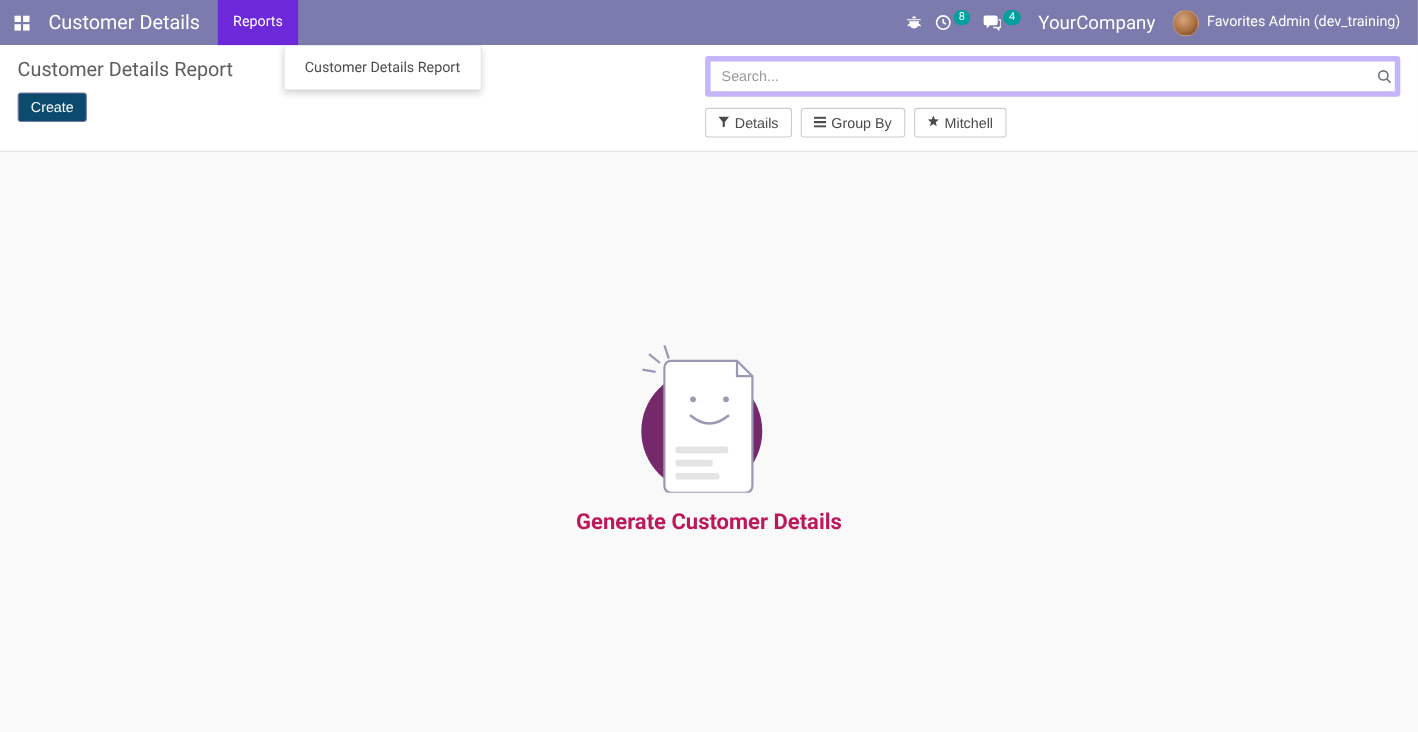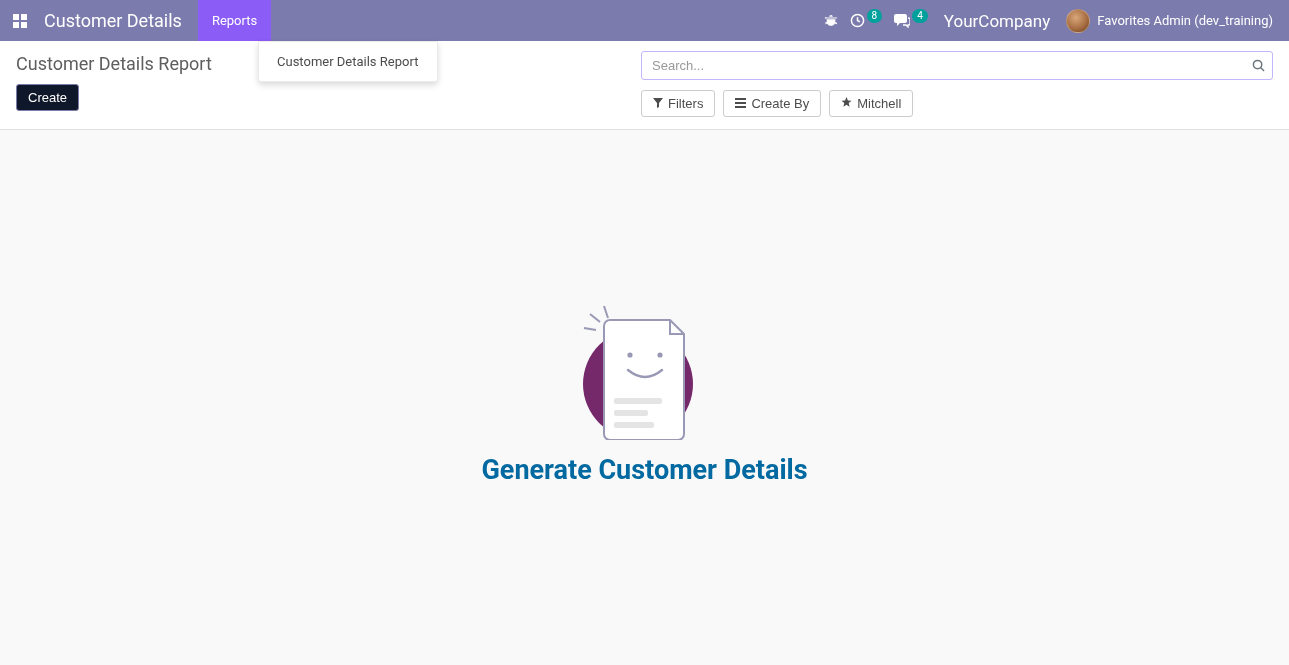--- a/index.html
+++ b/index.html
@@ -4,50 +4,50 @@
   <style>
     * { margin: 0; padding: 0; box-sizing: border-box; }
     body { font-family: -apple-system, BlinkMacSystemFont, "Segoe UI", Roboto, "Helvetica Neue", Arial, sans-serif; font-size: 13px; color: #4c4c4c; background: #f9f9f9; width: 1289px; height: 665px; overflow: hidden; }
 
     
     .navbar { background: #7c7bad; height: 41px; display: flex; align-items: stretch; color: #fff; }
     .nav-left { display: flex; align-items: stretch; }
     .nav-apps { width: 40px; display: flex; align-items: center; justify-content: center; cursor: pointer; }
     .nav-title { font-size: 18px; color: #fff; display: flex; align-items: center; padding: 0 16px 0 4px; cursor: pointer; }
     .nav-menu-item { display: flex; align-items: center; padding: 0 14px; font-size: 13px; cursor: pointer; position: relative; }
-    .nav-menu-item.active { background: #8b5cf6; }
+    .nav-menu-item.active { background: #6d28d9; }
     .nav-right { margin-left: auto; display: flex; align-items: center; gap: 12px; padding-right: 16px; }
     .nav-icon { display: flex; align-items: center; cursor: pointer; position: relative; }
     .badge { background: #00a09d; color: #fff; border-radius: 10px; font-size: 10px; padding: 1px 5px; line-height: 1.2; margin-left: 2px; position: relative; top: -5px; }
     .nav-company { font-size: 17px; cursor: pointer; padding: 0 4px; }
     .nav-user { display: flex; align-items: center; gap: 7px; cursor: pointer; font-size: 13px; }
     .avatar { width: 24px; height: 24px; border-radius: 50%; background: radial-gradient(circle at 40% 35%, #d9a77a 0%, #a46a3f 60%, #5b3415 100%); border: 1px solid rgba(255,255,255,.3); }
 
     
     .dropdown { position: absolute; top: 41px; left: 258px; background: #fff; border: 1px solid rgba(0,0,0,.08); border-radius: 0 0 3px 3px; box-shadow: 0 3px 6px rgba(0,0,0,.15); min-width: 180px; padding: 4px 0; z-index: 10; }
     .dropdown-item { padding: 8px 18px; font-size: 13px; color: #4c4c4c; cursor: pointer; white-space: nowrap; }
 
     
     .control-panel { background: #fff; border-bottom: 1px solid #e2e2e0; padding: 10px 16px 12px; display: flex; gap: 20px; min-height: 86px; }
     .cp-left { flex: 0 0 auto; min-width: 420px; }
     .breadcrumb { font-size: 18px; color: #5f5e5e; margin-bottom: 10px; padding-top: 2px; }
     .btn { display: inline-flex; align-items: center; border: 1px solid #ccc; background: #fff; border-radius: 3px; padding: 5px 11px; font-size: 13px; cursor: pointer; color: #4c4c4c; }
-    .btn-primary { background: #0f172a; border-color: #7c7bad; color: #fff; }
+    .btn-primary { background: #0c4a6e; border-color: #7c7bad; color: #fff; }
     .cp-right { margin-left: auto; width: 632px; }
     .search-wrap { position: relative; margin-bottom: 10px; }
-    .search-input { width: 100%; border: 1px solid #c4b5fd; border-radius: 3px; padding: 6px 30px 6px 10px; font-size: 13px; outline: none; color: #4c4c4c; }
+    .search-input { width: 100%; border: 5px solid #c4b5fd; border-radius: 3px; padding: 6px 30px 6px 10px; font-size: 13px; outline: none; color: #4c4c4c; }
     .search-input::placeholder { color: #999; }
     .search-btn { position: absolute; right: 0; top: 0; bottom: 0; width: 30px; display: flex; align-items: center; justify-content: center; cursor: pointer; color: #6c757d; }
     .search-tools { display: flex; gap: 8px; }
     .btn .icon { margin-right: 5px; }
 
     
     .content { display: flex; flex-direction: column; align-items: center; padding-top: 170px; }
     .empty-illustration { position: relative; width: 130px; height: 140px; margin-bottom: 14px; }
-    .empty-title { font-size: 27px; font-weight: bold; color: #0369a1; }
+    .empty-title { font-size: 20px; font-weight: bold; color: #be185d; }
   </style>
 </head>
 <body>
 
 <div class="navbar">
   <div class="nav-left">
     <div class="nav-apps">
       <svg width="14" height="14" viewBox="0 0 14 14" fill="#fff">
           <rect x="0" y="0" width="6" height="6"></rect>
           <rect x="8" y="0" width="6" height="6"></rect>
@@ -103,29 +103,29 @@
             <circle cx="6" cy="6" r="4.5"></circle>
             <line x1="9.5" y1="9.5" x2="13" y2="13"></line>
           </svg>
       </div>
     </div>
     <div class="search-tools">
       <button class="btn">
         <span class="icon"><svg width="10" height="10" viewBox="0 0 10 10" fill="#4c4c4c">
               <path d="M0 0h10L6 5v4l-2 1V5z"></path>
             </svg></span>
-          <span> Filters</span>
+          <span> Details</span>
       </button>
       <button class="btn">
         <span class="icon"><svg width="11" height="10" viewBox="0 0 11 10" fill="#4c4c4c">
               <rect x="0" y="0" width="11" height="2"></rect>
               <rect x="0" y="4" width="11" height="2"></rect>
               <rect x="0" y="8" width="11" height="2"></rect>
             </svg></span>
-          <span> Create By</span>
+          <span> Group By</span>
       </button>
       <button class="btn">
         <span class="icon"><svg width="11" height="11" viewBox="0 0 11 11" fill="#4c4c4c">
               <path d="M5.5 0l1.4 3.5 3.6.2-2.8 2.4.9 3.7L5.5 7.7 2.4 9.8l.9-3.7L.5 3.7l3.6-.2z"></path>
             </svg></span>
           <span> Mitchell</span>
       </button>
     </div>
   </div>
 </div>

